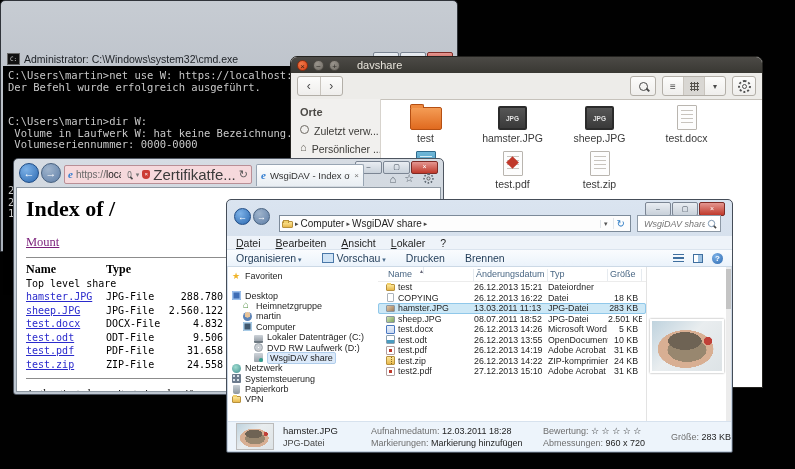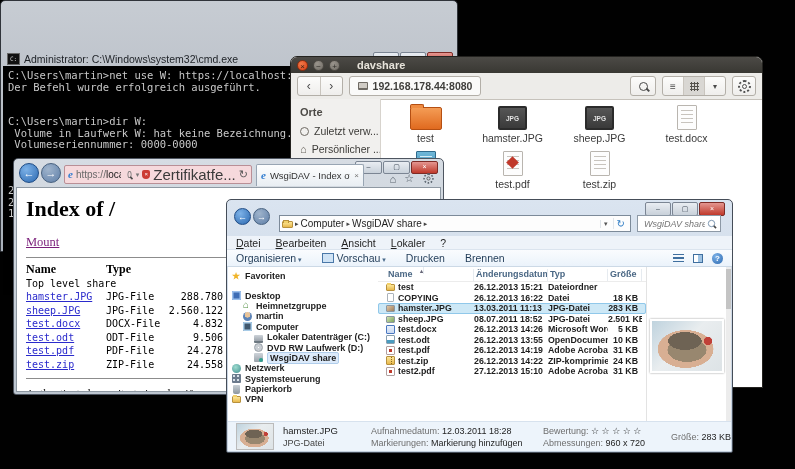--- a/index.html
+++ b/index.html
@@ -31,21 +31,21 @@
   
   #dav{left:290px;top:56px;width:473px;height:332px;z-index:20;background:#fff;
        border:1px solid #23221f;border-radius:7px 7px 1px 1px;box-sizing:border-box;}
   #dav .tbar{height:16px;background:linear-gradient(#4c4a46,#393833);border-radius:6px 6px 0 0;
        display:flex;align-items:center;padding:0 6px;}
   #dav .circ{width:11px;height:11px;border-radius:50%;margin-right:5px;text-align:center;
        font-size:8px;line-height:11px;color:#3a2317;}
   #dav .circ.c1{background:radial-gradient(circle at 35% 30%,#f07746,#d8431a);border:1px solid #8f2d0d;box-sizing:border-box;}
   #dav .circ.c2,#dav .circ.c3{background:radial-gradient(circle at 35% 30%,#99948c,#716d66);
        border:1px solid #4e4b45;box-sizing:border-box;color:#2f2d29;}
-  #dav .ttl{color:#e7e3da;font-weight:bold;font-size:11px;margin-left:12px;}
+  #dav .ttl{color:#e7e3da;font-weight:normal;font-size:11px;margin-left:12px;}
   #dav .tool{position:relative;height:26px;background:#edece9;border-bottom:1px solid #c6c2bb;}
   .dbtn{position:absolute;top:3px;height:20px;background:linear-gradient(#fcfcfb,#efeeec);
         border:1px solid #b3afa8;border-radius:3px;box-sizing:border-box;display:flex;
         align-items:center;justify-content:center;color:#4a4a4a;}
   #dav .nav{left:6px;width:46px;padding:0;}
   #dav .nav span{flex:1;text-align:center;font-size:12px;line-height:18px;color:#4a4a4a;}
   #dav .nav span:first-child{border-right:1px solid #c9c5be;}
   #dav .loc{left:58px;width:132px;gap:5px;font-size:10.5px;font-weight:bold;color:#3f3e3b;background:#fafaf9;}
   #dav .scr{width:10px;height:8px;background:#6e6a63;border-radius:1px;position:relative;}
   #dav .scr::before{content:"";position:absolute;inset:1px 1px 2px 1px;background:#cfcbc4;}
@@ -58,21 +58,21 @@
   #dav .views .seg.mid{background:#d9d7d3;border-left:1px solid #c9c5be;border-right:1px solid #c9c5be;}
   #dav .grid9{width:9px;height:9px;background-image:radial-gradient(#55524c 1px,transparent 1.3px);
         background-size:3px 3px;}
   .gear{width:9px;height:9px;border:2px dotted #4f4f4f;border-radius:50%;position:relative;display:inline-block;}
   .gear::after{content:"";position:absolute;inset:2px;border:1px solid #4f4f4f;border-radius:50%;}
   #dav .dgear{right:6px;width:24px;}
   #dav .bodyrow{position:absolute;top:42px;bottom:0;left:0;right:0;display:flex;}
   #dav .places{width:90px;background:#f1f0ee;border-right:1px solid #d7d3cd;box-sizing:border-box;
         padding:7px 0 0 9px;overflow:hidden;}
   #dav .places h4{margin:0 0 7px 0;font-size:11px;color:#4c4a46;}
-  #dav .pitem{display:flex;align-items:center;gap:5px;font-size:10.5px;color:#3c3b38;margin-bottom:6px;white-space:nowrap;}
+  #dav .pitem{display:flex;gap:5px;font-size:10.5px;color:#3c3b38;margin-bottom:6px;white-space:nowrap;}
   .clockicon{width:9px;height:9px;border:1.5px solid #6e6a63;border-radius:50%;box-sizing:border-box;flex:none;}
   .homeicon{font-size:11px;color:#6e6a63;line-height:9px;flex:none;}
   .sfolder{width:11px;height:8px;background:#8a857c;border-radius:1px;position:relative;flex:none;}
   .sfolder::before{content:"";position:absolute;top:-2px;left:0;width:5px;height:2px;background:#8a857c;border-radius:1px 1px 0 0;}
   #dav .files{flex:1;display:grid;grid-template-columns:repeat(4,87px);grid-auto-rows:46px;
         padding:4px 0 0 1px;justify-items:center;}
   #dav .fitem{width:84px;text-align:center;}
   #dav .fitem .ibox{height:27px;display:flex;align-items:flex-end;justify-content:center;}
   #dav .fitem .lbl{font-size:10.5px;color:#3a3a3a;margin-top:2px;white-space:nowrap;}
   [data-name="big-folder-icon"]{width:30px;height:21px;background:linear-gradient(#f49c55,#e06a1f);
@@ -163,21 +163,21 @@
       background:linear-gradient(#fafcfe,#ebf3fb);border-bottom:1px solid #ccd9e6;
       display:flex;align-items:center;gap:20px;padding-left:9px;font-size:10.5px;color:#1f3a56;}
   #ex .toolbar .ditem::after{content:" ▾";font-size:7px;color:#4a6a8a;}
   #ex .toolbar .monitor{display:inline-block;width:10px;height:8px;background:#cfe3f5;
       border:1px solid #4a78a8;margin-right:3px;vertical-align:-1px;}
   #ex .toolbar .right{margin-left:auto;display:flex;gap:9px;align-items:center;padding-right:9px;}
   #ex .viewsico{width:11px;height:9px;background:repeating-linear-gradient(180deg,#3f6f9f 0 1.5px,transparent 1.5px 3.5px);}
   #ex .paneico{width:10px;height:9px;border:1px solid #3f6f9f;box-sizing:border-box;background:linear-gradient(90deg,#fff 50%,#9fc3e3 50%);}
   #ex .helpico{width:11px;height:11px;border-radius:50%;background:radial-gradient(circle at 35% 30%,#7db2e8,#2c69b0);
       color:#fff;font-size:8px;font-weight:bold;text-align:center;line-height:11px;}
-  #ex .main{position:absolute;top:67px;bottom:30px;left:1px;right:1px;background:#fff;display:flex;font-weight:bold;}
+  #ex .main{position:absolute;top:67px;bottom:30px;left:1px;right:1px;background:#fff;display:flex;}
   #ex .tree{width:150px;box-sizing:border-box;padding:4px 0 0 4px;overflow:hidden;flex:none;}
   #ex .titem{display:flex;align-items:center;gap:4px;height:10.4px;font-size:9px;color:#1e1e1e;white-space:nowrap;}
   #ex .titem[data-level="1"]{padding-left:11px;}
   #ex .titem[data-level="2"]{padding-left:22px;}
   #ex .titem[data-gap="true"]{margin-top:9px;}
   #ex .titem[data-selected="true"] .tlabel{background:#dceafa;border:1px solid #b0cdeb;border-radius:2px;padding:0 2px;margin:-1px 0;}
   .tico{width:9px;height:9px;flex:none;border-radius:1px;}
   [data-name="star-icon"]{background:none;color:#f0b429;font-size:9px;line-height:9px;}
   [data-name="star-icon"]::after{content:"★";}
   [data-name="desktop-icon"]{background:#3e6db5;box-shadow:inset 0 0 0 1.5px #9cc0ec;}
@@ -282,24 +282,20 @@
       <span class="circ c1" data-name="close-button">×</span>
       <span class="circ c2" data-name="minimize-button">−</span>
       <span class="circ c3" data-name="maximize-button">+</span>
       <span class="ttl" data-name="window-title">davshare</span>
     </div>
     <div class="tool" data-name="davshare-toolbar">
       <div class="dbtn nav">
         <span data-name="back-button">‹</span>
         <span data-name="forward-button">›</span>
       </div>
-      <div class="dbtn loc" data-name="location-bar">
-        <span class="scr" data-name="server-icon"></span>
-        <span data-name="location-text">192.168.178.44:8080</span>
-      </div>
       <div class="dbtn srch" data-name="search-button">
         <span class="mag" data-name="search-icon"></span>
       </div>
       <div class="dbtn views" data-name="view-toggle">
         <span class="seg" data-name="list-view-button">
             <span data-name="list-view-icon">≡</span>
           </span>
         <span class="seg mid" data-name="grid-view-button">
             <span class="grid9" data-name="grid-view-icon"></span>
           </span>
@@ -439,21 +435,21 @@
           </div>
             <div class="lrow" data-name="listing-row">
             <span><a class="flink" href="#" data-name="file-link">test.odt</a></span>
             <span data-name="file-type">ODT-File</span>
             <span class="sz" data-name="file-size">9.506</span>
             <span class="un" data-name="file-size-unit">Bytes</span>
           </div>
             <div class="lrow" data-name="listing-row">
             <span><a class="flink" href="#" data-name="file-link">test.pdf</a></span>
             <span data-name="file-type">PDF-File</span>
-            <span class="sz" data-name="file-size">24.278</span>
+            <span class="sz" data-name="file-size">31.658</span>
             <span class="un" data-name="file-size-unit">Bytes</span>
           </div>
             <div class="lrow" data-name="listing-row">
             <span><a class="flink" href="#" data-name="file-link">test.zip</a></span>
             <span data-name="file-type">ZIP-File</span>
             <span class="sz" data-name="file-size">24.558</span>
             <span class="un" data-name="file-size-unit">Bytes</span>
           </div>
           </div>
       </div>

